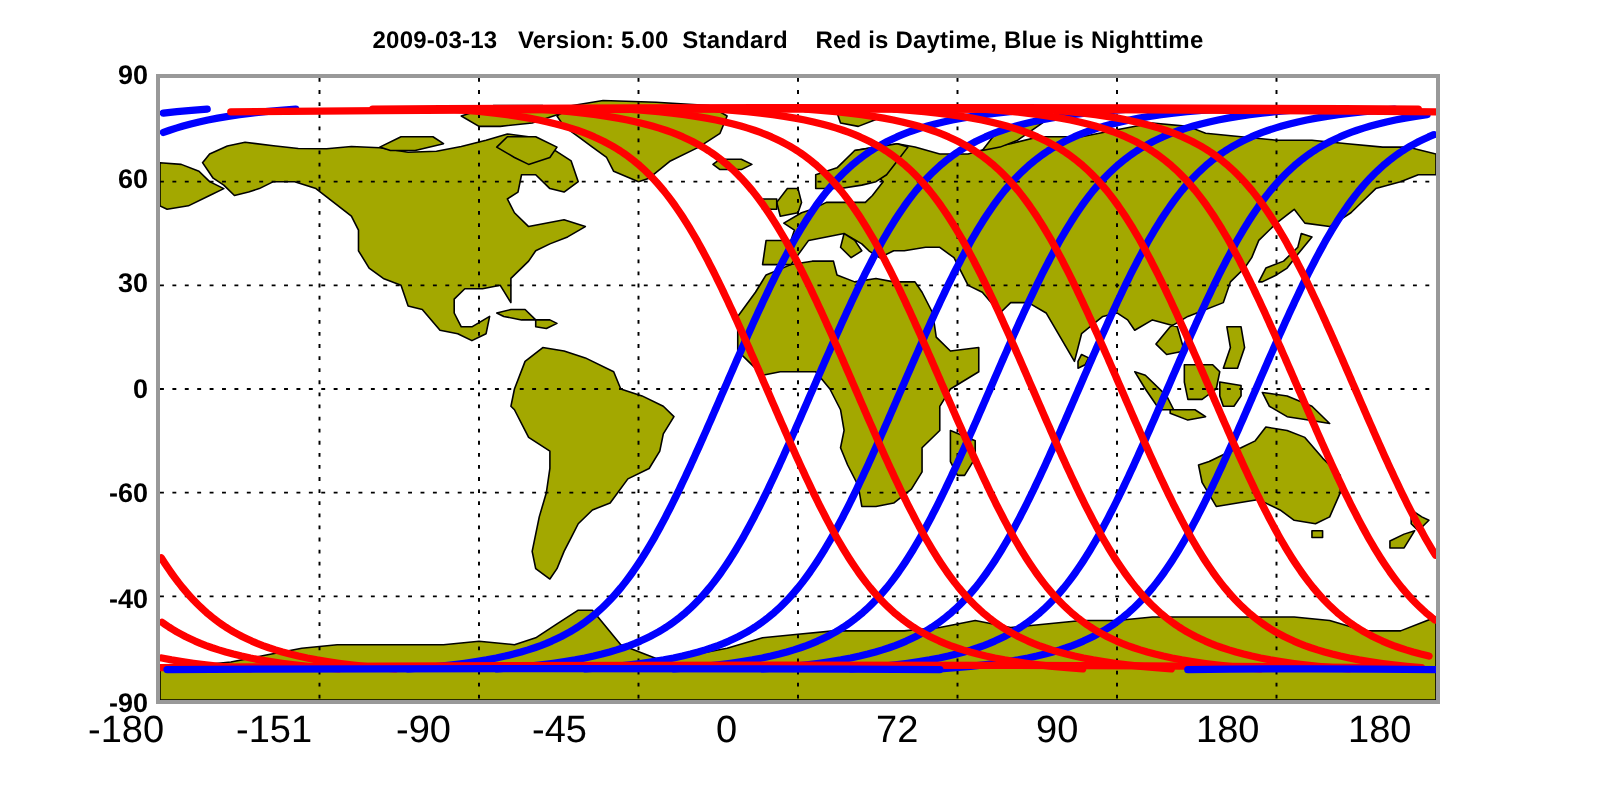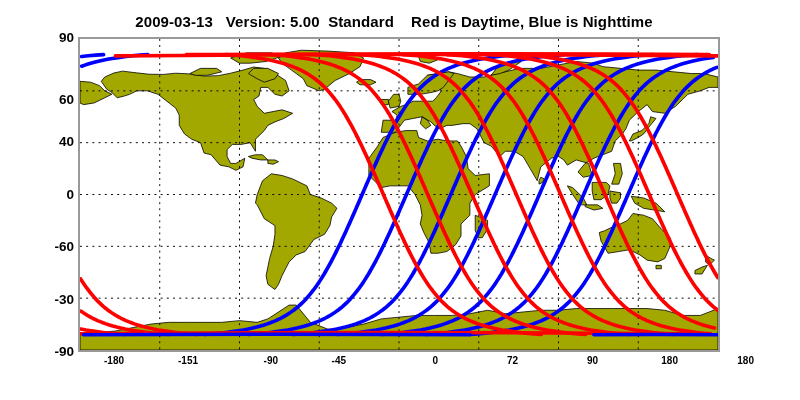--- a/index.html
+++ b/index.html
@@ -2,60 +2,60 @@
 <html><head>
 <meta charset="utf-8">
 <style>
   html,body{margin:0;padding:0;background:#ffffff;}
   body{width:800px;height:400px;overflow:hidden;
        font-family:"Liberation Sans","DejaVu Sans",sans-serif;}
   #root{position:relative;width:800px;height:400px;background:#ffffff;}
 
   #title{
     position:absolute;left:0;top:13px;width:788px;text-align:center;
-    font-size:15px;font-weight:bold;color:#000;letter-spacing:0.1px;
+    font-size:12px;font-weight:bold;color:#000;letter-spacing:0.1px;
     white-space:pre;
   }
 
   
   #plot{
     position:absolute;left:78px;top:37px;width:642px;height:315px;
     background:#ffffff;
     border:2px solid #999999;
     box-sizing:border-box;
   }
   #plotinner{position:absolute;left:0;top:0;right:0;bottom:0;overflow:hidden;}
   #plotinner svg{display:block;}
 
   
   .ytick{
     position:absolute;right:0;width:36px;text-align:right;
     font-size:13.5px;font-weight:bold;color:#000;
   }
   #yaxis{position:absolute;left:30px;top:0;width:44px;height:400px;}
   .xtick{
-    position:absolute;top:0;text-align:right;width:80px;margin-left:-40px;
-    font-size:10px;font-weight:bold;color:#000;
+    position:absolute;top:0;text-align:left;width:80px;margin-left:-40px;
+    font-size:19px;font-weight:normal;color:#000;
   }
   #xaxis{position:absolute;left:0;top:355px;width:800px;height:24px;}
 </style>
 </head>
 <body>
 
 <div id="root">
 
   <div id="title">2009-03-13   Version: 5.00  Standard    Red is Daytime, Blue is Nighttime</div>
 
   <div id="yaxis">
     <div class="ytick" style="top:30px;">90</div>
-    <div class="ytick" style="top:92px;">60</div>
-    <div class="ytick" style="top:134px;">40</div>
+    <div class="ytick" style="top:82px;">60</div>
+    <div class="ytick" style="top:134px;">30</div>
     <div class="ytick" style="top:187px;">0</div>
     <div class="ytick" style="top:239px;">-60</div>
-    <div class="ytick" style="top:292px;">-30</div>
+    <div class="ytick" style="top:292px;">-40</div>
     <div class="ytick" style="top:344px;">-90</div>
   </div>
 
   <div id="xaxis">
     <div class="xtick" style="left:84px;">-180</div>
     <div class="xtick" style="left:158px;">-151</div>
     <div class="xtick" style="left:238px;">-90</div>
     <div class="xtick" style="left:306px;">-45</div>
     <div class="xtick" style="left:398px;">0</div>
     <div class="xtick" style="left:478px;">72</div>

